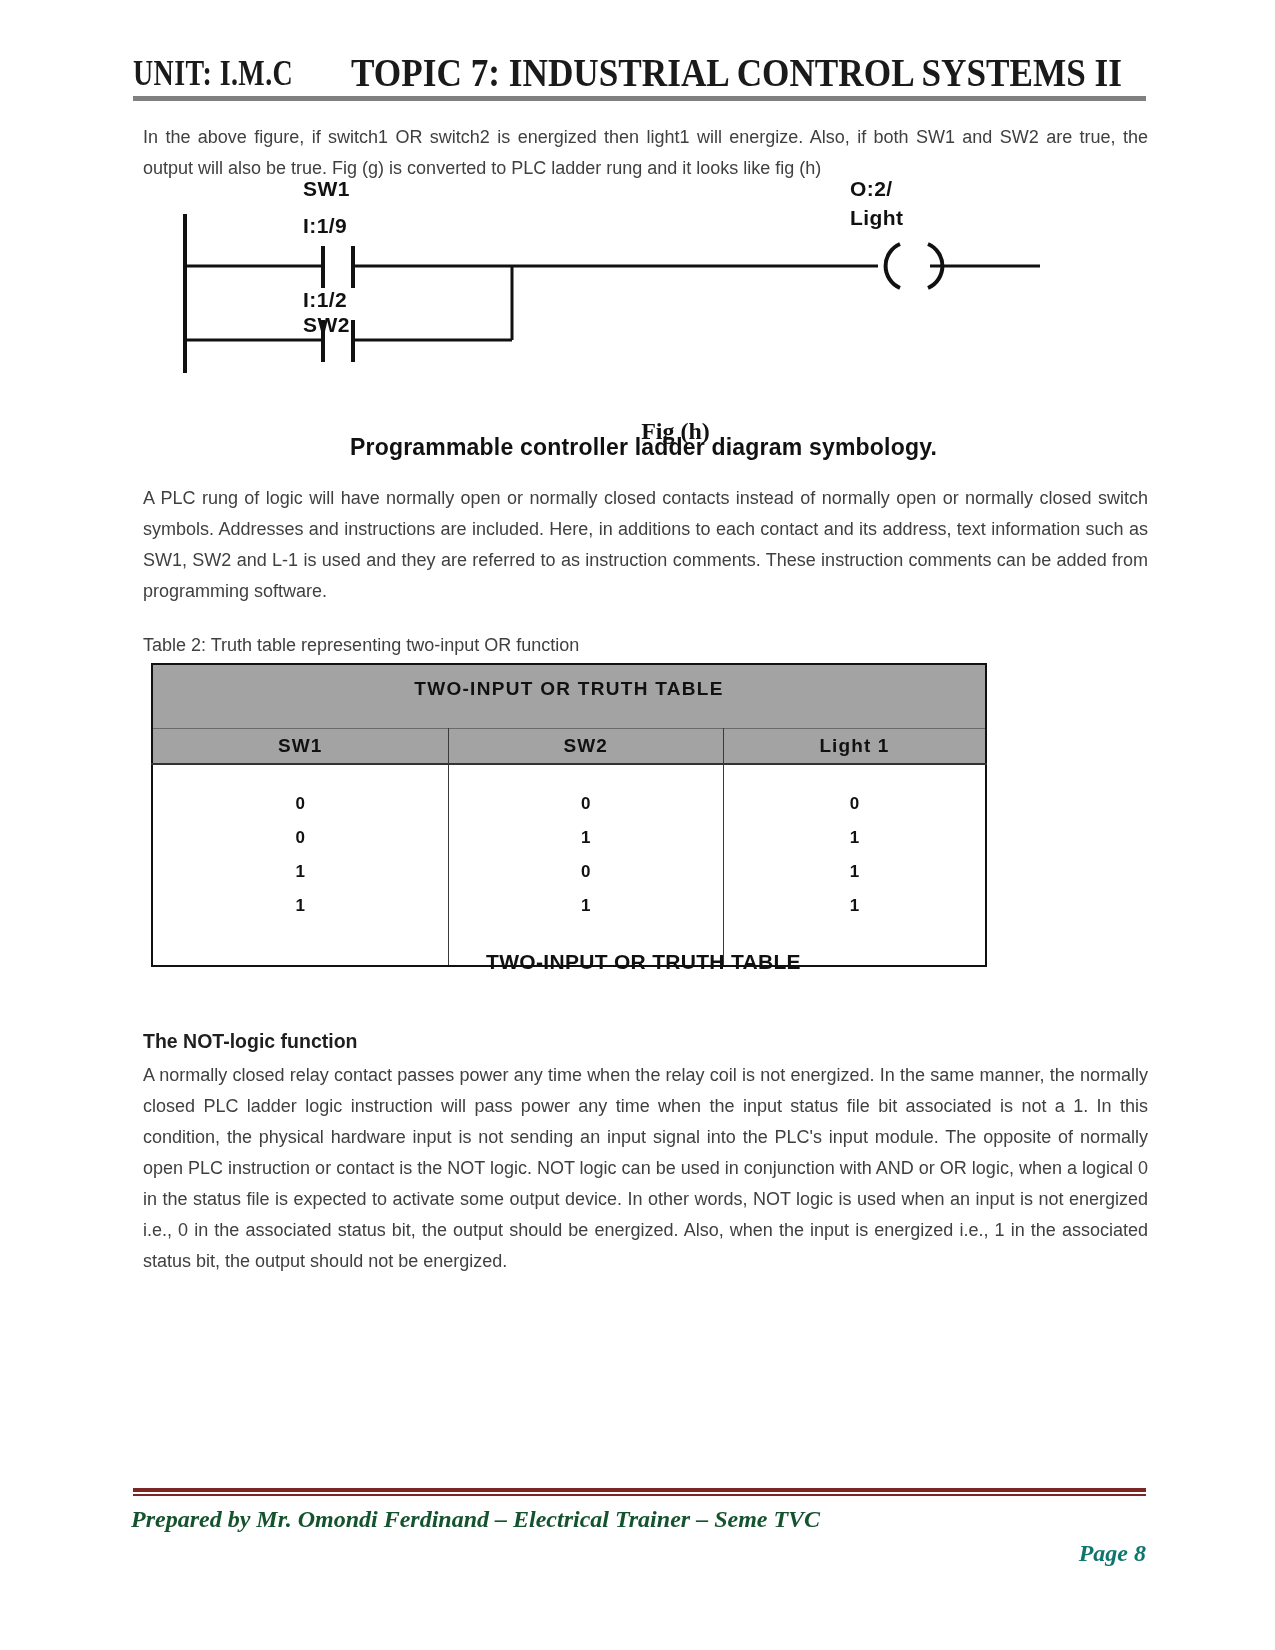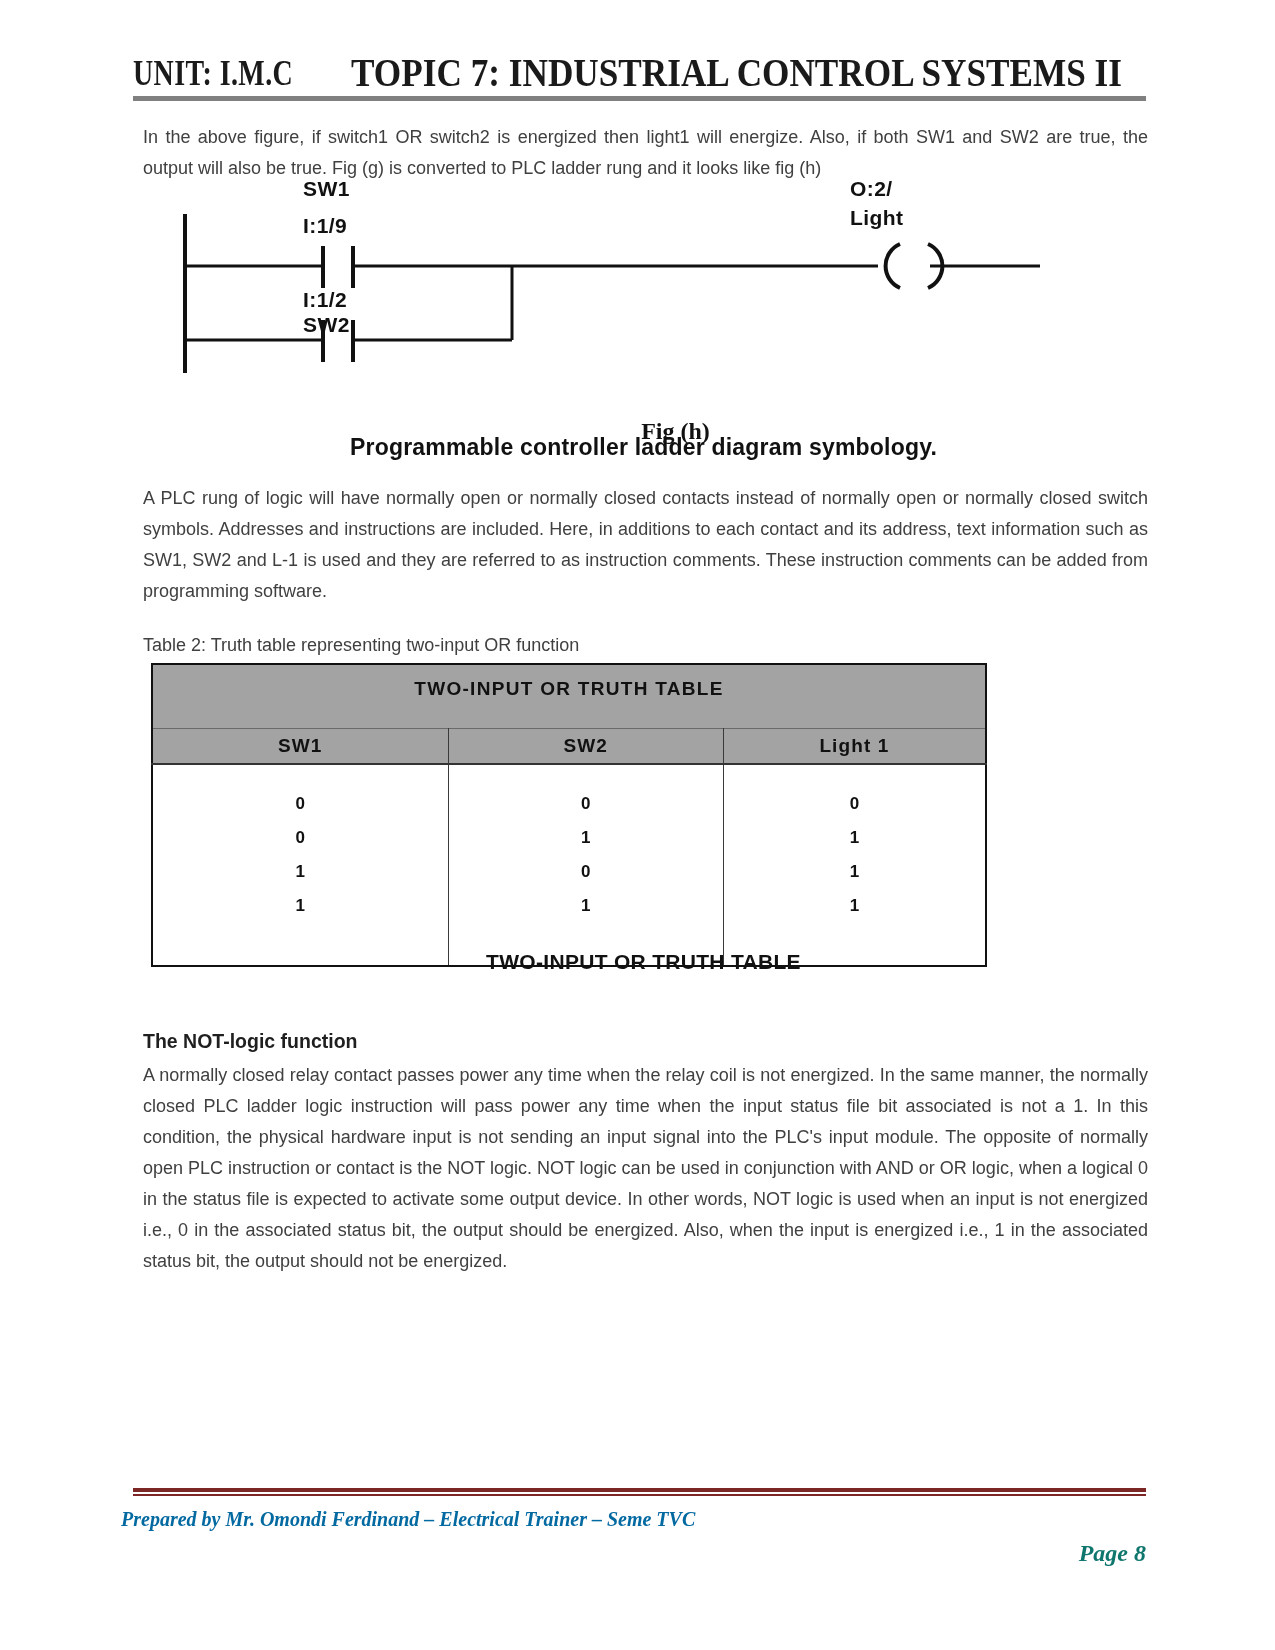--- a/index.html
+++ b/index.html
@@ -209,29 +209,29 @@
   .footer-rule-bot {
     position: absolute;
     left: 133px;
     top: 1494px;
     width: 1013px;
     height: 2px;
     background: #7d2626;
   }
   .footer-left {
     position: absolute;
-    left: 121px;
+    left: 131px;
     top: 1504px;
     width: 700px;
     font-family: "Liberation Serif", serif;
     font-style: italic;
     font-weight: 700;
-    font-size: 20px;
+    font-size: 24px;
     line-height: 30px;
-    color: #0369a1;
+    color: #14532d;
   }
   .footer-right {
     position: absolute;
     right: 129px;
     top: 1540px;
     font-family: "Liberation Serif", serif;
     font-style: italic;
     font-weight: 700;
     font-size: 24px;
     color: #0f766e;

